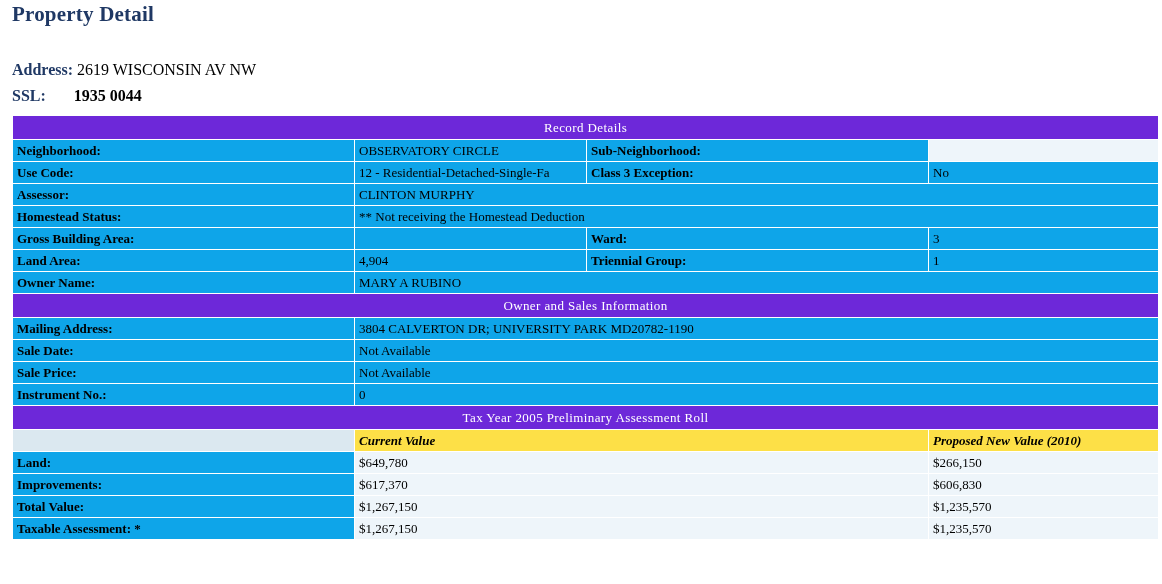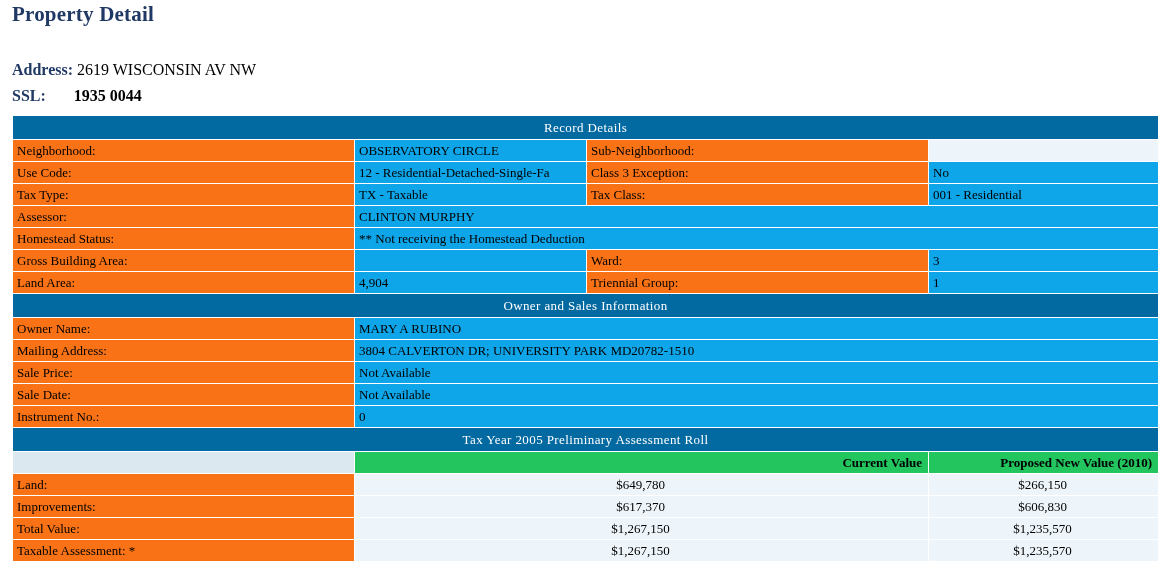--- a/index.html
+++ b/index.html
@@ -61,56 +61,56 @@
   }
   table.detail td, table.detail th {
     padding: 2px 4px 2px 4px;
     font-size: 13px;
     font-family: "Liberation Serif", serif;
     vertical-align: top;
     line-height: 17px;
     border: 1px solid #ffffff;
   }
   .section-head {
-    background: #0369a1;
+    background: #6d28d9;
     color: #ffffff;
     text-align: center;
     font-size: 14px;
     font-family: "Liberation Serif", serif;
     letter-spacing: 0.4px;
     padding: 3px 0 3px 0 !important;
     border: 1px solid #ffffff;
   }
   .lbl {
-    background: #f97316;
-    font-weight: normal;
+    background: #0ea5e9;
+    font-weight: bold;
     color: #000000;
     white-space: nowrap;
     margin-left: 38px;
   }
   .val {
     background: #0ea5e9;
     color: #000000;
   }
   .blank {
     background: #eef5fa;
   }
   .blank-dark {
     background: #dbe8f0;
   }
   .numhead {
-    background: #22c55e;
-    text-align: right;
+    background: #fde047;
     font-weight: bold;
     color: #000000;
     padding-right: 6px !important;
+    font-style: italic;
   }
   .num {
     background: #eef5fa;
-    text-align: center;
+    text-align: left;
     padding-right: 6px !important;
   }
   col.c1 { width: 342px; }
   col.c2 { width: 232px; }
   col.c3 { width: 342px; }
   col.c4 { width: 230px; }
 </style>
 </head>
 <body>
 
@@ -146,26 +146,20 @@
         <td class="lbl">Sub-Neighborhood:</td>
         <td class="blank"></td>
       </tr>
       <tr>
         <td class="lbl">Use Code:</td>
         <td class="val">12  -  Residential-Detached-Single-Fa</td>
         <td class="lbl">Class 3 Exception:</td>
         <td class="val">No</td>
       </tr>
       <tr>
-        <td class="lbl">Tax Type:</td>
-        <td class="val">TX  - Taxable</td>
-        <td class="lbl">Tax Class:</td>
-        <td class="val">001 -  Residential</td>
-      </tr>
-      <tr>
         <td class="lbl">Assessor:</td>
         <td class="val" colspan="3">CLINTON MURPHY</td>
       </tr>
       <tr>
         <td class="lbl">Homestead Status:</td>
         <td class="val" colspan="3">** Not receiving the Homestead Deduction</td>
       </tr>
       <tr>
         <td class="lbl">Gross Building Area:</td>
         <td class="val"></td>
@@ -173,36 +167,36 @@
         <td class="val">3</td>
       </tr>
       <tr>
         <td class="lbl">Land Area:</td>
         <td class="val">4,904</td>
         <td class="lbl">Triennial Group:</td>
         <td class="val">1</td>
       </tr>
 
       <tr>
-        <td class="section-head" colspan="4">Owner and Sales Information</td>
-      </tr>
-      <tr>
         <td class="lbl">Owner Name:</td>
         <td class="val" colspan="3">MARY A RUBINO</td>
       </tr>
       <tr>
+        <td class="section-head" colspan="4">Owner and Sales Information</td>
+      </tr>
+      <tr>
         <td class="lbl">Mailing Address:</td>
-        <td class="val" colspan="3">3804 CALVERTON DR; UNIVERSITY PARK MD20782-1510</td>
+        <td class="val" colspan="3">3804 CALVERTON DR; UNIVERSITY PARK MD20782-1190</td>
+      </tr>
+      <tr>
+        <td class="lbl">Sale Date:</td>
+        <td class="val" colspan="3">Not Available</td>
       </tr>
       <tr>
         <td class="lbl">Sale Price:</td>
-        <td class="val" colspan="3">Not Available</td>
-      </tr>
-      <tr>
-        <td class="lbl">Sale Date:</td>
         <td class="val" colspan="3">Not Available</td>
       </tr>
       <tr>
         <td class="lbl">Instrument No.:</td>
         <td class="val" colspan="3">0</td>
       </tr>
 
       <tr>
         <td class="section-head" colspan="4">Tax Year 2005 Preliminary Assessment Roll</td>
       </tr>

